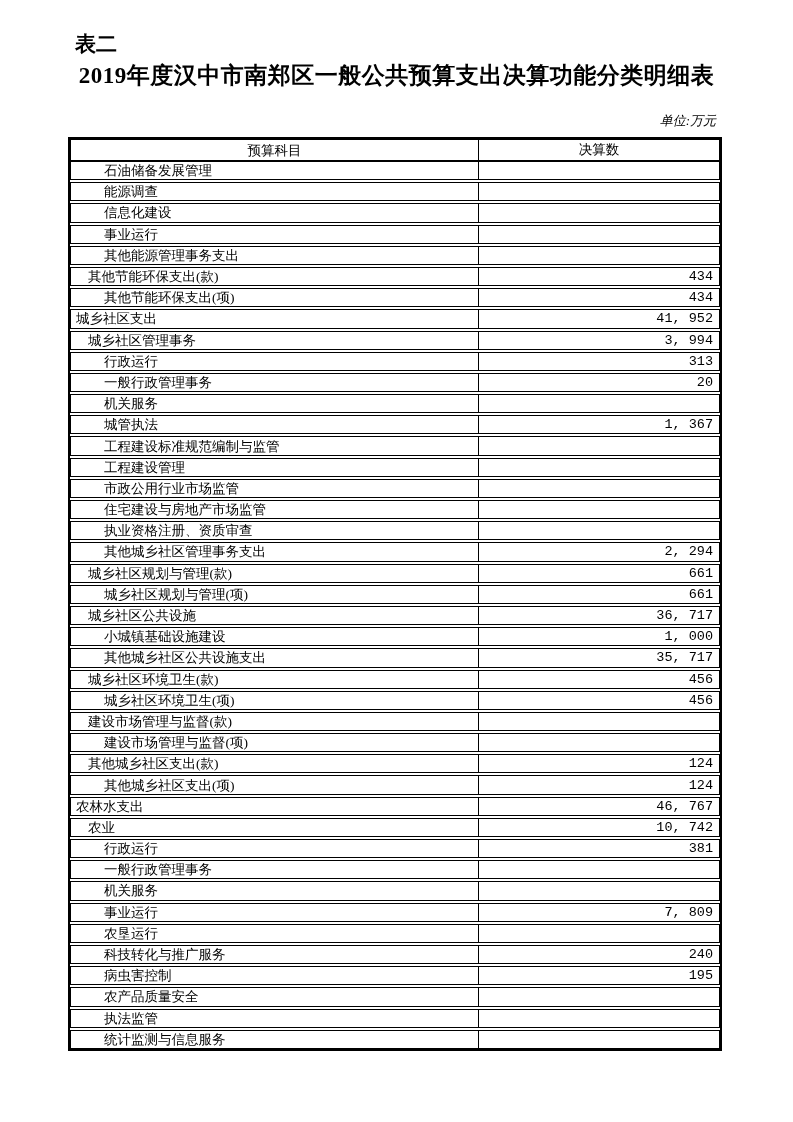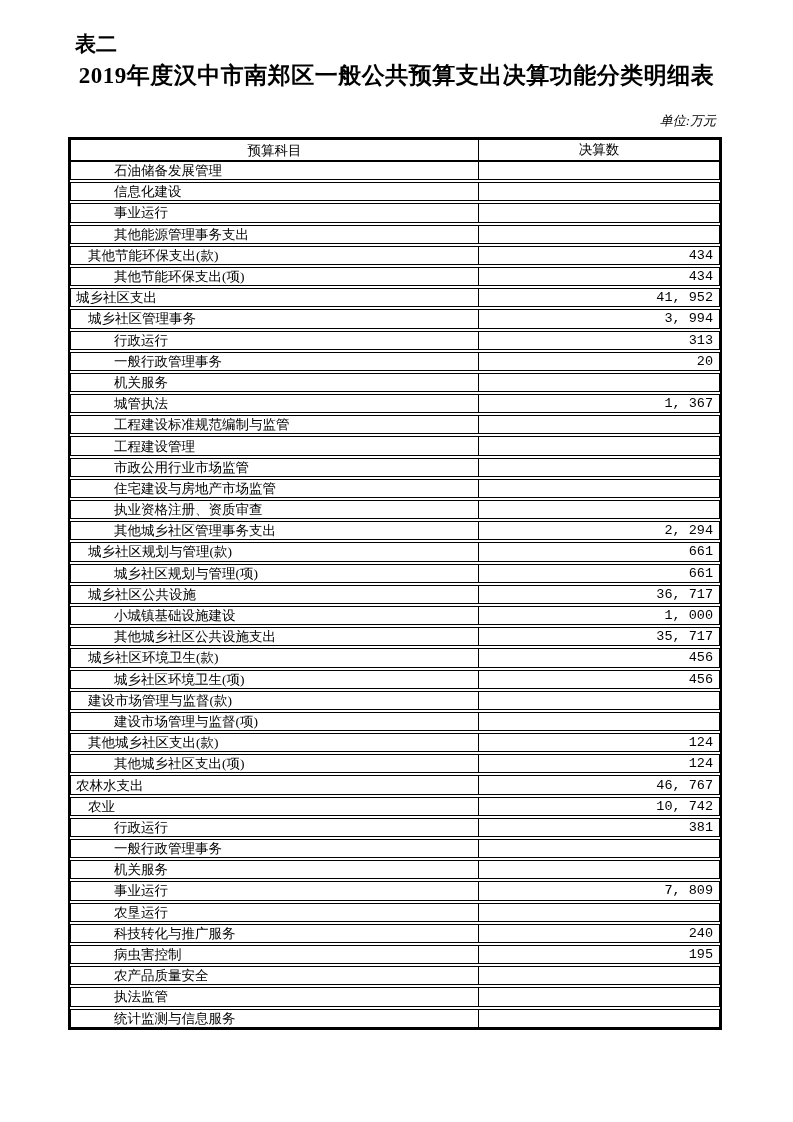--- a/index.html
+++ b/index.html
@@ -38,21 +38,21 @@
   .cell{display:flex;align-items:center;box-sizing:border-box;overflow:hidden;white-space:nowrap;}
   .cell.subject{
     width:408px;border-right:1px solid #000;
   }
   .cell.value{
     flex:1;justify-content:flex-end;padding-right:6px;font-family:Liberation Mono, monospace;
   }
   .row.header .cell{justify-content:center;padding:0;}
   .ind-0{padding-left:5px;}
   .ind-1{padding-left:17px;}
-  .ind-2{padding-left:43px;}
+  .ind-2{padding-left:33px;}
 </style>
 </head>
 <body>
 
 <div class="page">
 
   <div class="table-label">表二</div>
 
   <div class="doc-title">2019年度汉中市南郑区一般公共预算支出决算功能分类明细表</div>
 
@@ -62,20 +62,24 @@
     <div class="row header">
       <div class="cell subject">预算科目</div>
       <div class="cell value">决算数</div>
     </div>
     <div id="table-rows">
         <div class="row data">
           <div class="cell subject ind-2">石油储备发展管理</div>
           <div class="cell value"></div>
         </div>
         <div class="row data">
+          <div class="cell subject ind-2">能源调查</div>
+          <div class="cell value"></div>
+        </div>
+        <div class="row data">
           <div class="cell subject ind-2">信息化建设</div>
           <div class="cell value"></div>
         </div>
         <div class="row data">
           <div class="cell subject ind-2">事业运行</div>
           <div class="cell value"></div>
         </div>
         <div class="row data">
           <div class="cell subject ind-2">其他能源管理事务支出</div>
           <div class="cell value"></div>

